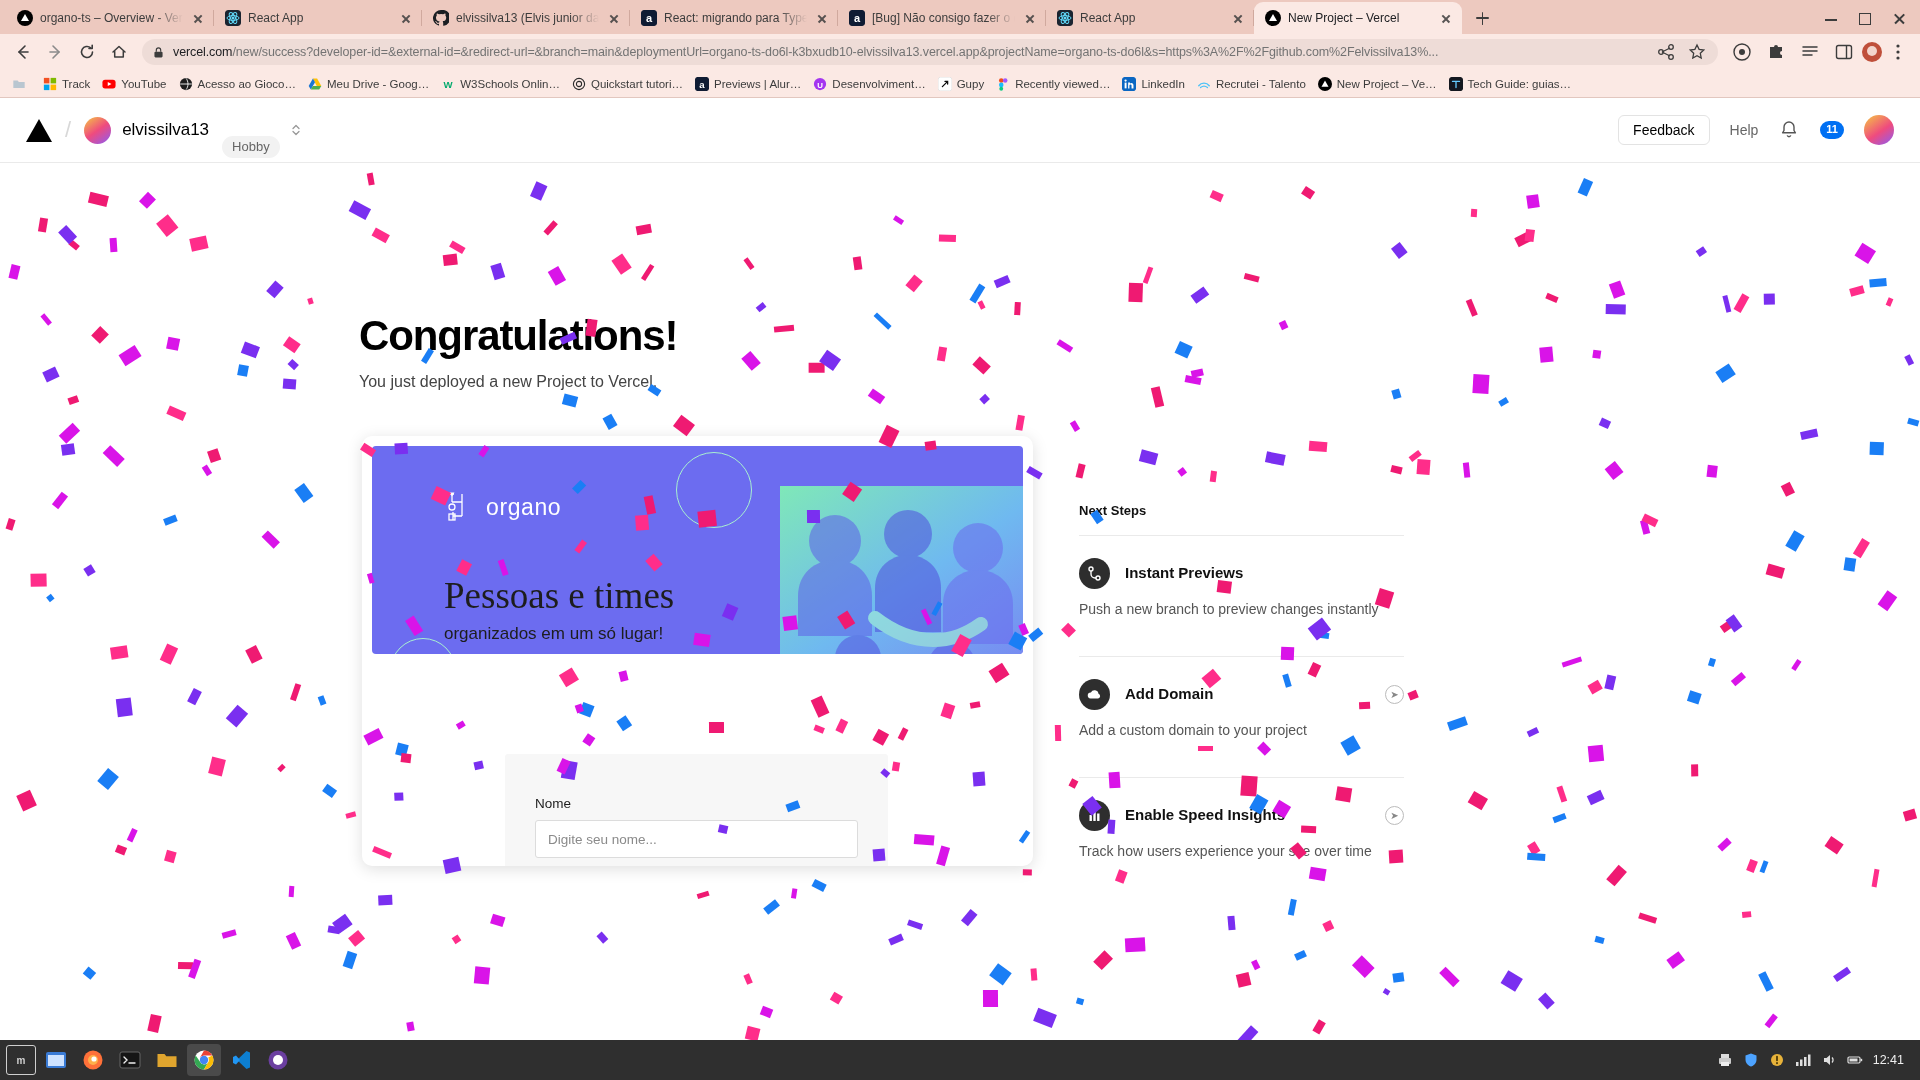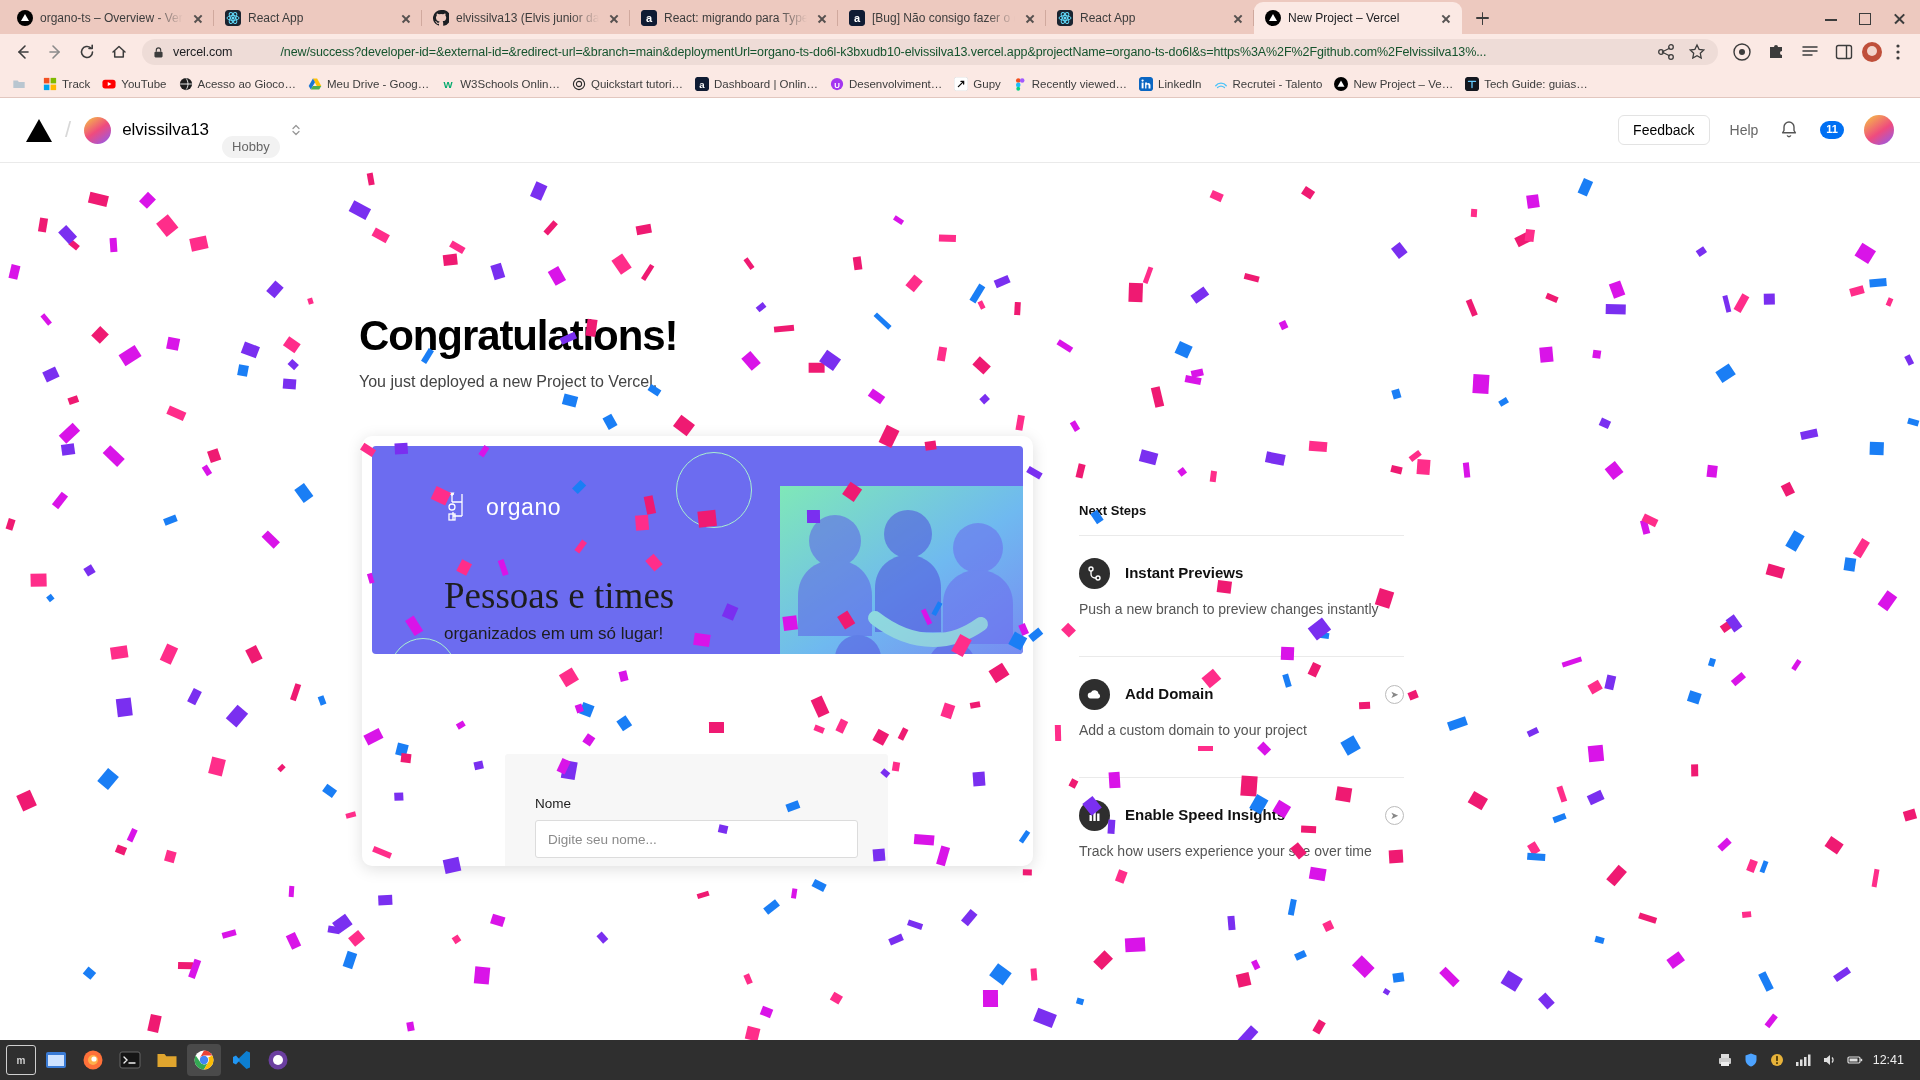--- a/index.html
+++ b/index.html
@@ -76,21 +76,21 @@
   .omnibox {
     flex: 1 1 auto; height: 26px; background: #eedcd7; border-radius: 13px;
     display: flex; align-items: center; padding: 0 10px; gap: 8px;
     margin: 0 6px; overflow: hidden;
   }
   .omnibox .url {
     flex: 1 1 auto; font-size: 12.5px; color: #202124; white-space: nowrap;
     overflow: hidden; letter-spacing: -0.1px;
   }
   .omnibox .url b { font-weight: 400; color: #202124; }
-  .omnibox .url span { color: #14532d; padding-left: 48px; }
+  .omnibox .url span { color: #737373; }
   .omni-icons { display: flex; align-items: center; gap: 9px; flex: 0 0 auto; }
   .tool-icon { width: 22px; height: 22px; position: relative; flex: 0 0 22px; }
   .profile-pic {
     width: 20px; height: 20px; border-radius: 50%;
     background: #bf4f3a; flex: 0 0 20px; position: relative; overflow: hidden;
   }
   .profile-pic::after {
     content: ""; position: absolute; left: 5px; top: 4px; width: 10px; height: 10px;
     border-radius: 50%; background: #f2d5cc;
   }
@@ -454,21 +454,21 @@
           <circle cx="8" cy="8" r="6.4" stroke="#2b2b2b" stroke-width="1.3" fill="none"></circle>
           <circle cx="8" cy="8" r="3" stroke="#2b2b2b" stroke-width="1.2" fill="none"></circle>
         </svg>
       <span class="bm-label">Quickstart tutori…</span>
     </div>
     <div class="bm">
       <svg class="bm-ico" viewBox="0 0 16 16">
           <rect width="16" height="16" rx="2.5" fill="#0f1b33"></rect>
           <text x="8" y="12" font-family="Liberation Sans" font-size="11" font-weight="700" fill="#fff" text-anchor="middle">a</text>
         </svg>
-      <span class="bm-label">Dashboard | Onlin…</span>
+      <span class="bm-label">Previews | Alur…</span>
     </div>
     <div class="bm">
       <svg class="bm-ico" viewBox="0 0 16 16">
           <circle cx="8" cy="8" r="7" fill="#a435f0"></circle>
           <text x="8" y="12" font-family="Liberation Sans" font-size="9" font-weight="700" fill="#fff" text-anchor="middle">U</text>
         </svg>
       <span class="bm-label">Desenvolviment…</span>
     </div>
     <div class="bm">
       <svg class="bm-ico" viewBox="0 0 16 16">

